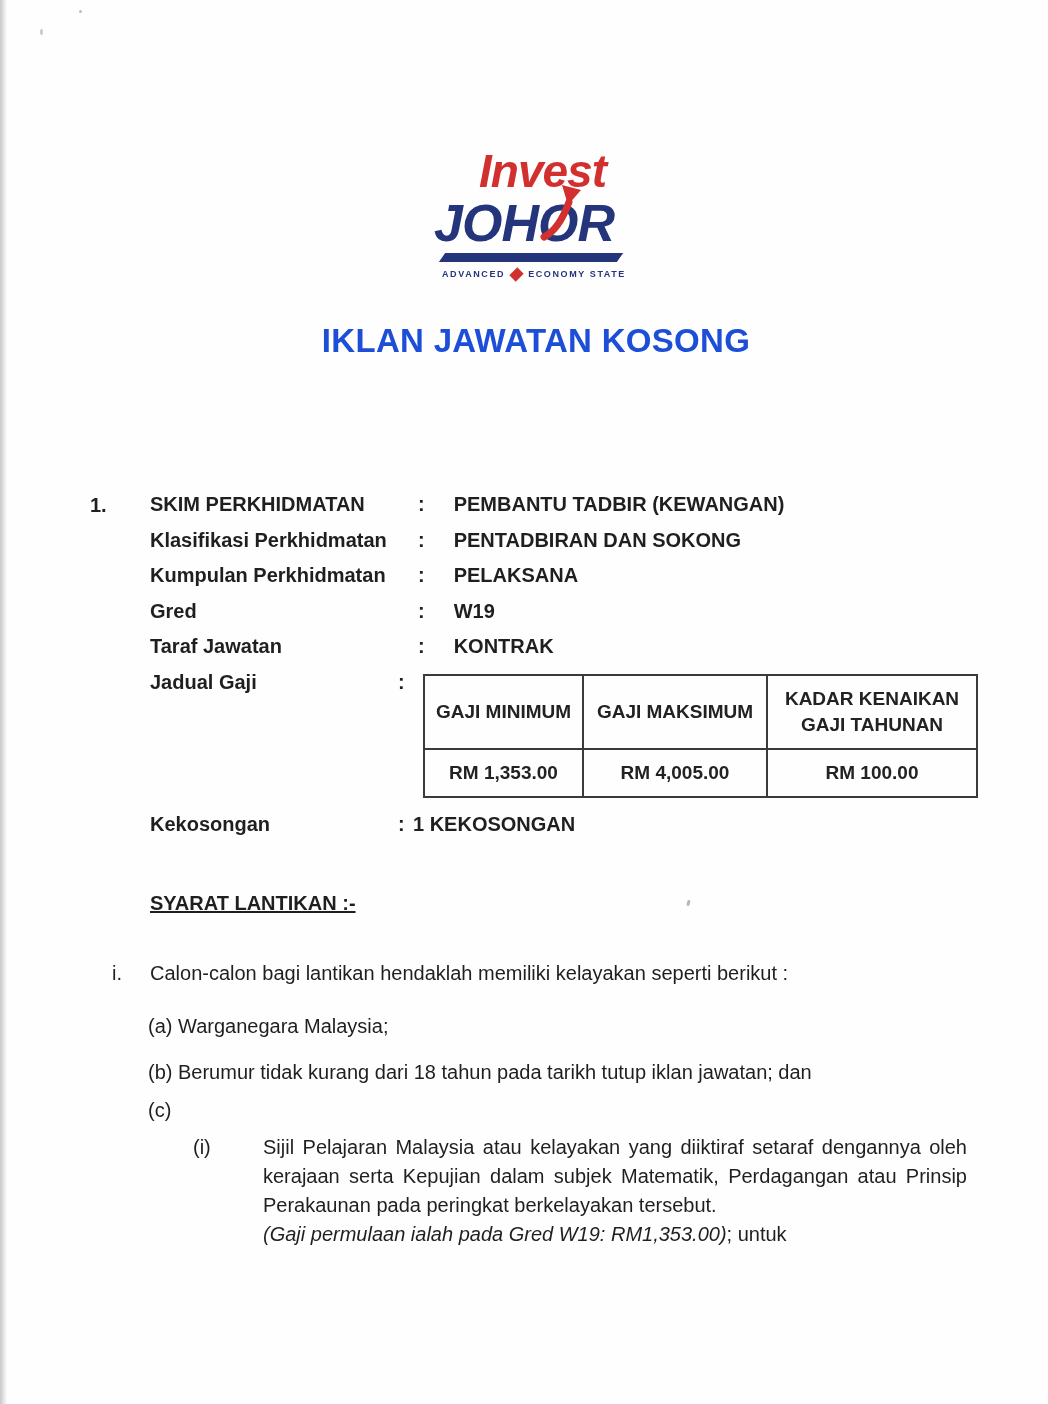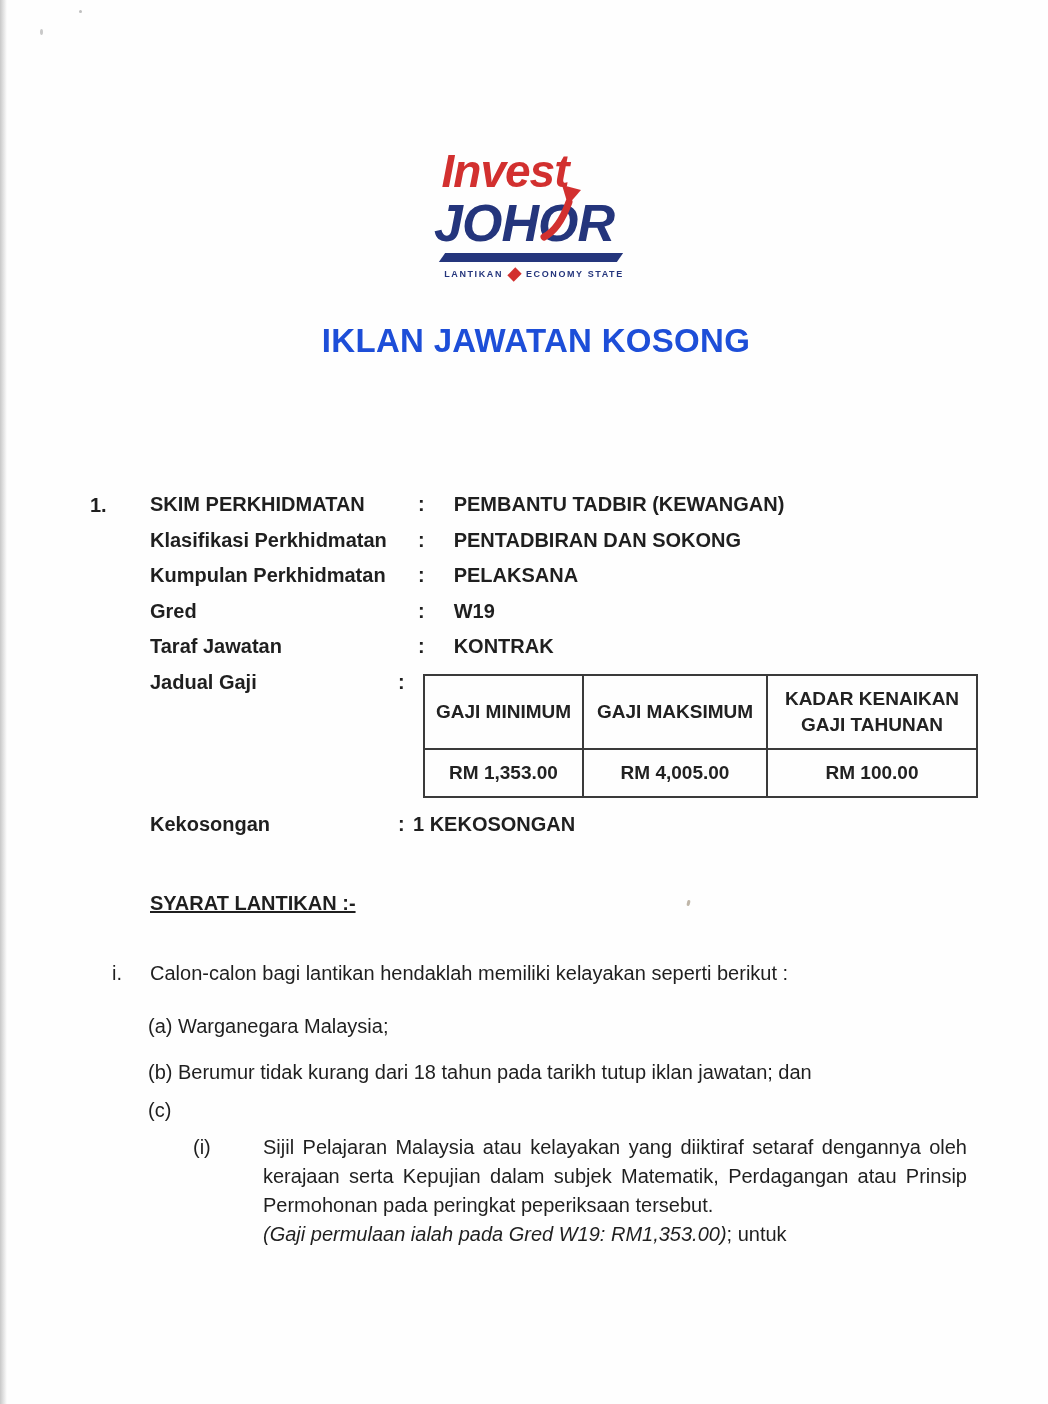--- a/index.html
+++ b/index.html
@@ -15,21 +15,21 @@
   }
   .speck{position:absolute;background:#8a8a8a;border-radius:50%;opacity:.55;}
   .s1{left:79px;top:10px;width:3px;height:3px;}
   .s2{left:40px;top:29px;width:3px;height:6px;opacity:.45;}
   .s3{left:687px;top:900px;width:3px;height:6px;background:#8a7a60;border-radius:2px;transform:rotate(14deg);}
 
   
   .logo{position:absolute;top:148px;left:404px;width:240px;text-align:center;line-height:1;}
   .logo-invest{
     color:#d2302f;font-size:46px;font-weight:bold;font-style:italic;
-    letter-spacing:-1px;margin-right:38px;
+    letter-spacing:-1px;margin-right:38px;text-align:right;
   }
   .logo-johor{
     color:#24357c;font-size:52px;font-weight:bold;font-style:italic;
     letter-spacing:-1px;margin-top:3px;position:relative;display:inline-block;
   }
   .o-wrap{position:relative;display:inline-block;}
   .o-arrow{position:absolute;left:-1px;top:-14px;pointer-events:none;}
   .logo-swoosh{
     display:inline-block;height:9px;width:178px;background:#24357c;
     transform:skewX(-35deg);margin-top:4px;margin-left:14px;
@@ -98,21 +98,21 @@
   <div class="speck s3"></div>
 
   <div class="logo">
     <div class="logo-invest">Invest</div>
     <div class="logo-johor"><span>JOH</span><span class="o-wrap"><span>O</span><svg class="o-arrow" width="46" height="60" viewBox="0 0 46 60">
             <path d="M7 54 C 19 48 27 33 32 19" stroke="#d2302f" stroke-width="7" fill="none" stroke-linecap="round"></path>
             <polygon points="25,2 44,7 31,22" fill="#d2302f"></polygon>
           </svg></span><span>R</span></div>
     <div><span class="logo-swoosh"></span></div>
     <div class="logo-tagline">
-      <span>LANTIKAN</span>
+      <span>ADVANCED</span>
       <span class="diamond"></span>
       <span>ECONOMY STATE</span>
     </div>
   </div>
 
   <h1 class="doc-title">IKLAN JAWATAN KOSONG</h1>
 
   <div class="sec-num">1.</div>
   <div class="detail-rows">
     <div class="drow">
@@ -167,17 +167,17 @@
 
   <div class="item-i-marker">i.</div>
   <div class="item-i-text">Calon-calon bagi lantikan hendaklah memiliki kelayakan seperti berikut :</div>
 
   <div class="sub-item sub-a">(a) Warganegara Malaysia;</div>
   <div class="sub-item sub-b">(b) Berumur tidak kurang dari 18 tahun pada tarikh tutup iklan jawatan; dan</div>
   <div class="sub-item sub-c">(c)</div>
 
   <div class="ci-marker">(i)</div>
   <div class="ci-block">
-    <p class="ci-text">Sijil Pelajaran Malaysia atau kelayakan yang diiktiraf setaraf dengannya oleh kerajaan serta Kepujian dalam subjek Matematik, Perdagangan atau Prinsip Permohonan pada peringkat peperiksaan tersebut.</p>
+    <p class="ci-text">Sijil Pelajaran Malaysia atau kelayakan yang diiktiraf setaraf dengannya oleh kerajaan serta Kepujian dalam subjek Matematik, Perdagangan atau Prinsip Perakaunan pada peringkat berkelayakan tersebut.</p>
     <div><span class="ci-note-italic">(Gaji permulaan ialah pada Gred W19: RM1,353.00)</span><span>; untuk</span></div>
   </div>
 
 </div>
 
 </body></html>

